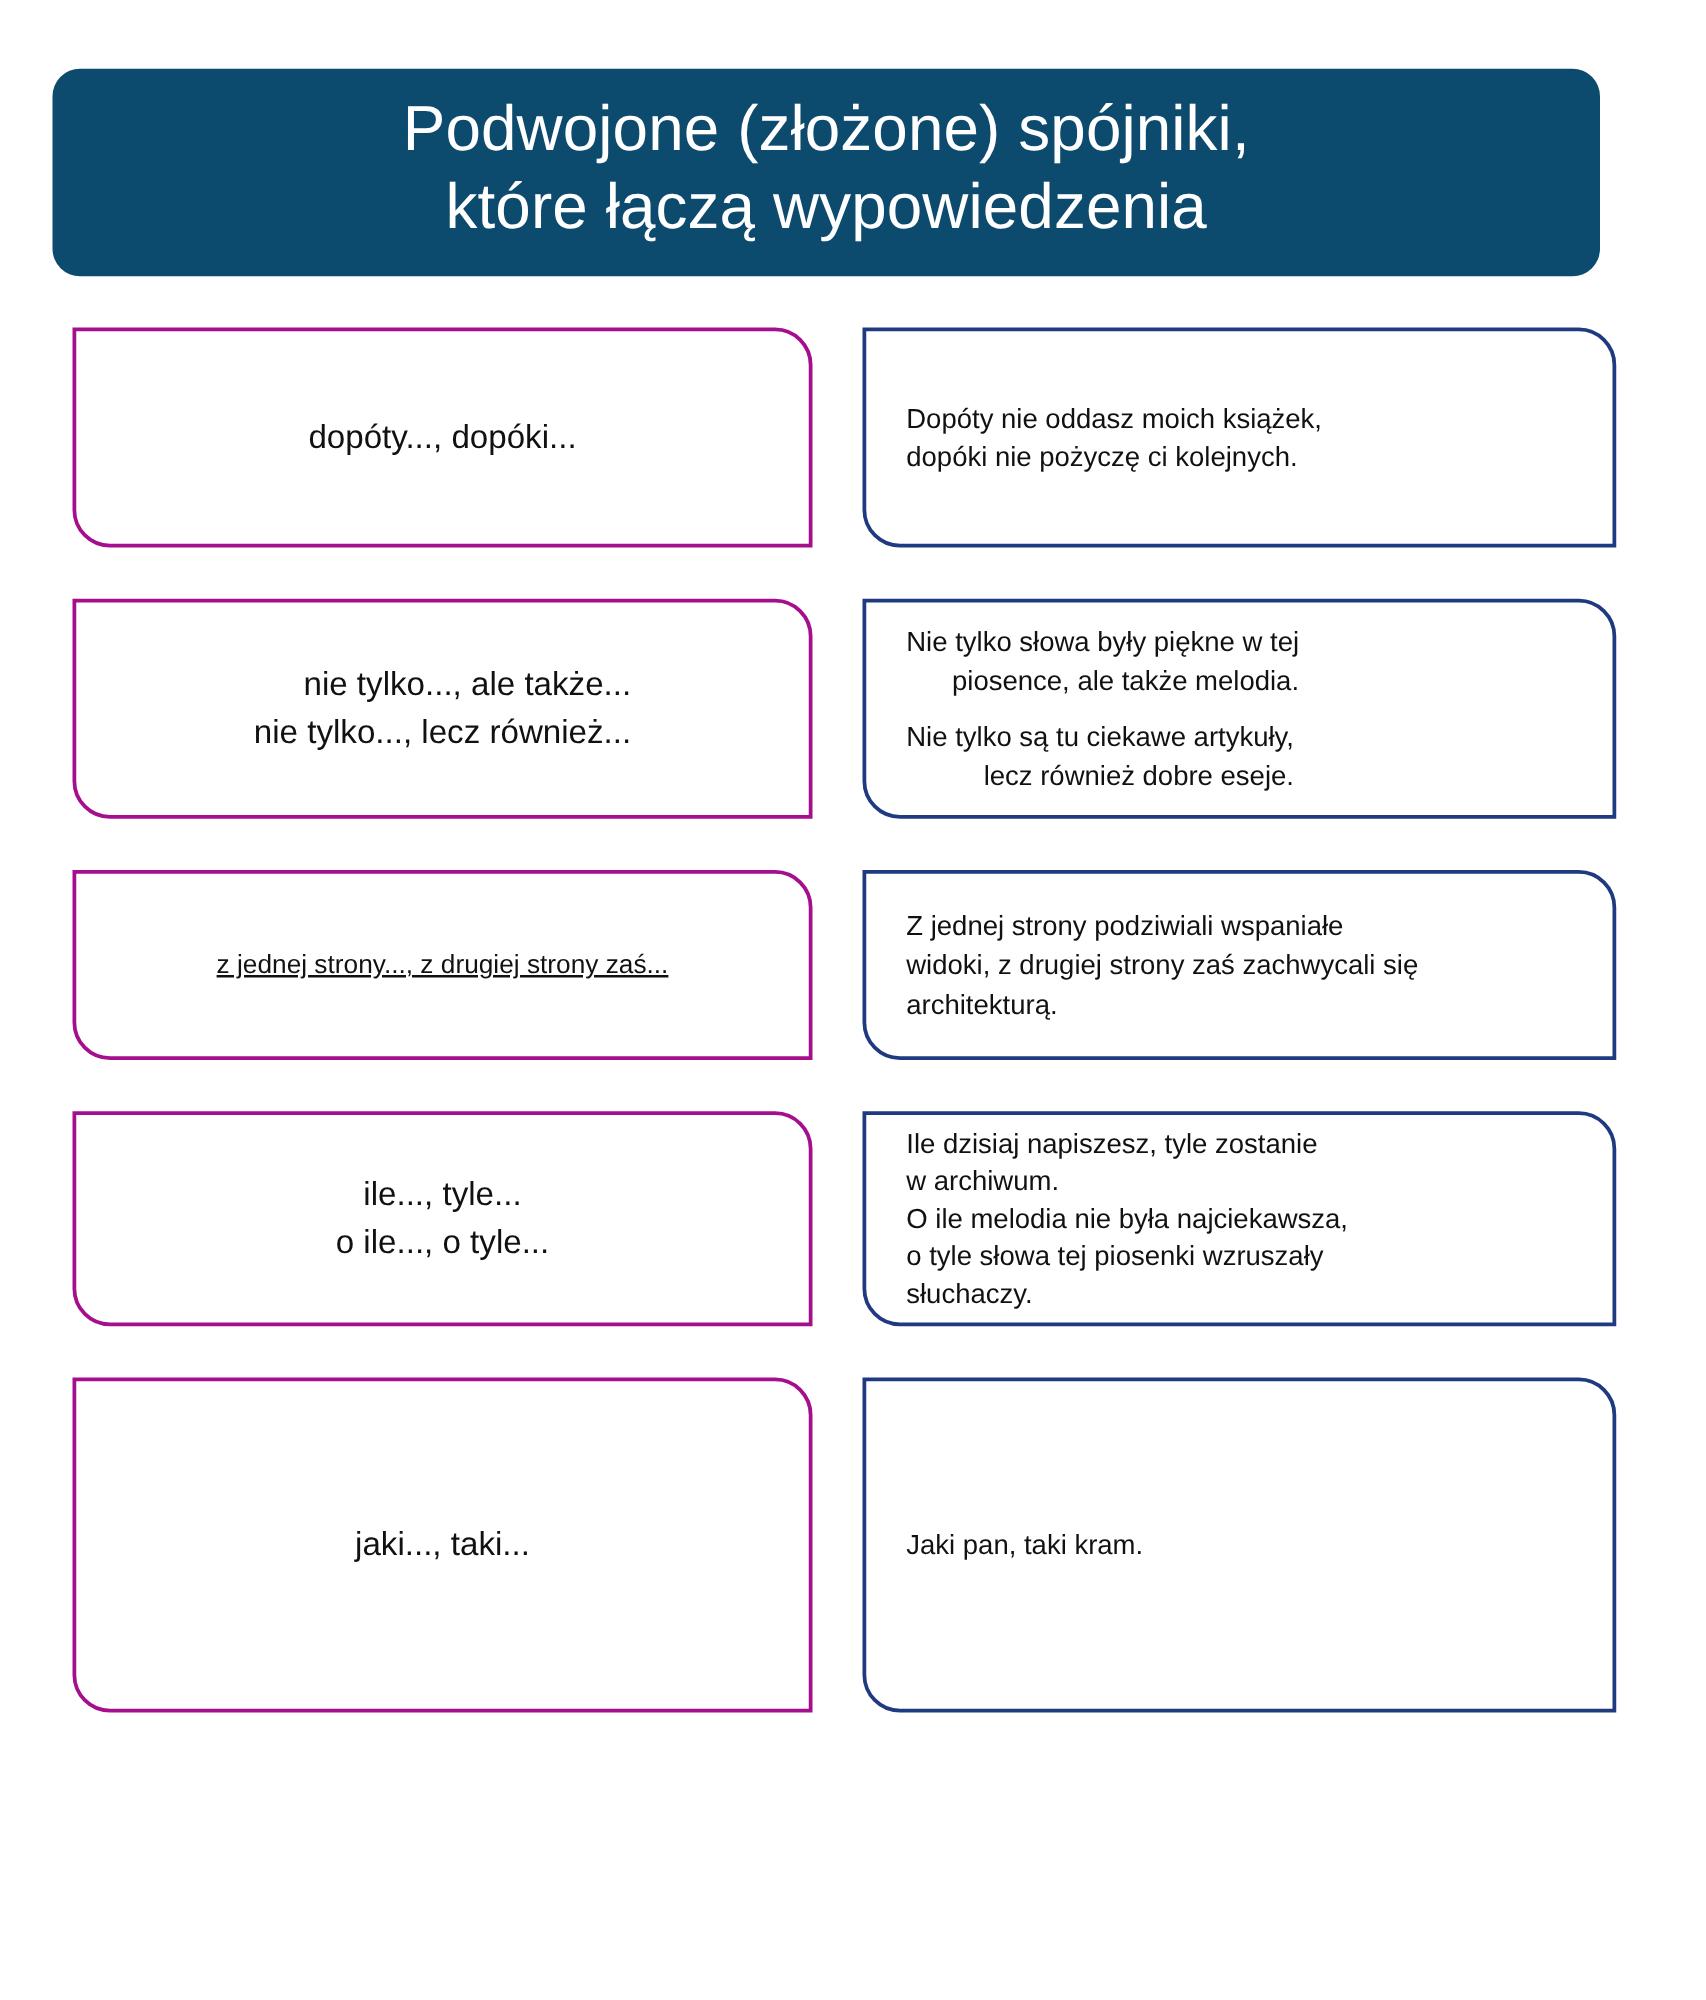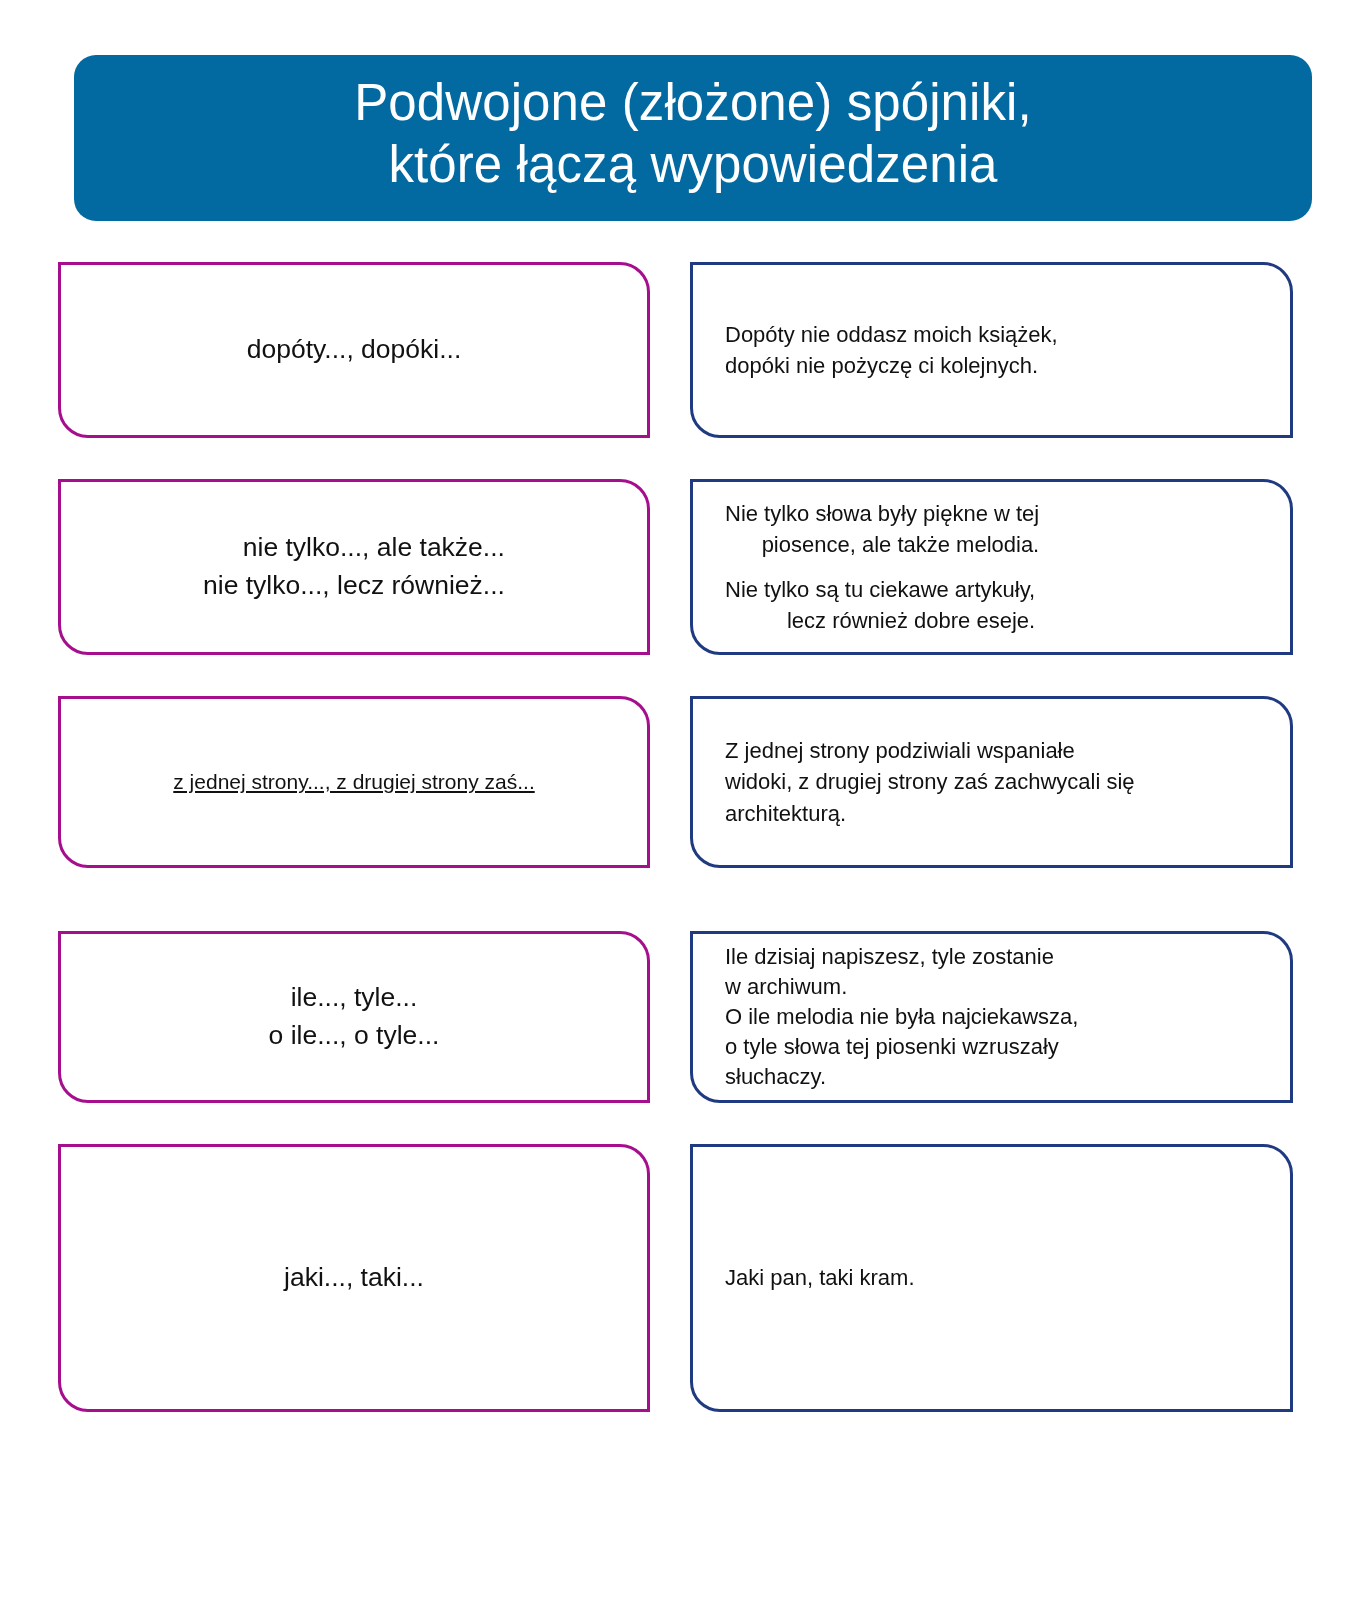--- a/index.html
+++ b/index.html
@@ -13,25 +13,25 @@
     position: relative;
     width: 1365px;
     height: 1600px;
     background: #ffffff;
     overflow: hidden;
   }
 
   
   .header-banner {
     position: absolute;
-    left: 74px;
+    left: 42px;
     top: 55px;
     width: 1238px;
     height: 166px;
-    background: #0369a1;
+    background: #0c4a6e;
     border-radius: 22px;
     display: flex;
     align-items: center;
     justify-content: center;
     padding: 6px 40px 14px 40px;
   }
   .header-title {
     color: #ffffff;
     font-size: 51px;
     line-height: 1.22;
@@ -92,22 +92,22 @@
     white-space: pre-line;
   }
   .card-left .card-text { font-size: 26.5px; }
   .card-right .card-text { font-size: 22px; }
 
   .para-gap { height: 22px; }
 
   
   .row-1 .card { height: 176px; }
   .row-2 .card { height: 176px; text-align: right; }
-  .row-3 .card { height: 172px; }
-  .row-4 .card { height: 172px; margin-top: 22px; }
+  .row-3 .card { height: 152px; }
+  .row-4 .card { height: 172px; }
   .row-5 .card { height: 180px; }
   .row-6 .card { height: 268px; }
 
   .row-3 .card-left .card-text { font-size: 21px; text-decoration: underline; }
   .row-4 .card-right .card-text { line-height: 1.37; }
 </style>
 </head>
 <body>
 
 <div class="page">

